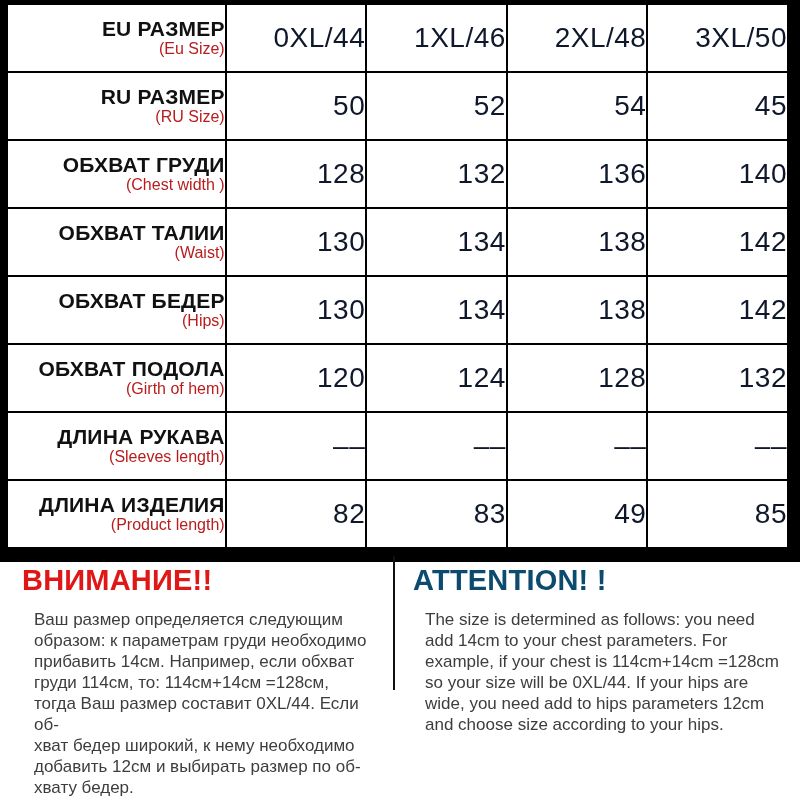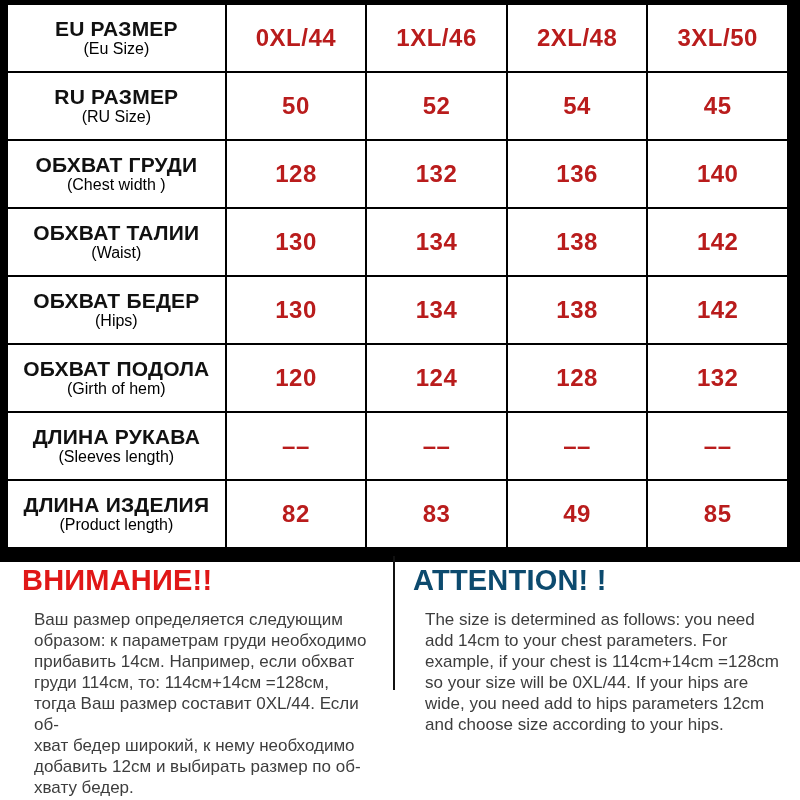--- a/index.html
+++ b/index.html
@@ -12,33 +12,33 @@
   
   .size-table-wrap{
     position:absolute;left:0;top:0;width:800px;height:562px;box-sizing:border-box;
     border-style:solid;border-color:#000;
     border-top-width:3px;border-left-width:6px;border-right-width:11px;border-bottom-width:13px;
   }
   table.size-table{
     width:100%;height:100%;border-collapse:collapse;table-layout:fixed;
   }
   .size-table th,.size-table td{
-    border:2px solid #000;text-align:center;vertical-align:middle;
+    border:2px solid #000;text-align:right;vertical-align:middle;
     padding:0;background:#fff;
   }
   .col-label{width:28%;}
   .col-val{width:18%;}
   .lbl-ru{
     font-weight:bold;font-size:21px;color:#111;line-height:1.1;letter-spacing:0.2px;
   }
   .lbl-en{
-    font-weight:normal;font-size:16px;color:#000000;line-height:1.15;
+    font-weight:normal;font-size:16px;color:#b91c1c;line-height:1.15;
   }
   .cell-val{
-    font-size:24px;color:#b91c1c;font-weight:bold;letter-spacing:0.5px;
+    font-size:28px;color:#0f172a;font-weight:normal;letter-spacing:0.5px;
   }
   
   .notes{
     position:absolute;left:0;top:562px;width:800px;height:238px;background:#fff;
   }
   .note-col-ru{position:absolute;left:22px;top:3px;width:372px;}
   .note-col-en{position:absolute;left:413px;top:3px;width:382px;}
   .note-heading{
     font-weight:bold;font-size:29px;line-height:1.1;letter-spacing:0.2px;
     margin:0 16px 6px 0;

